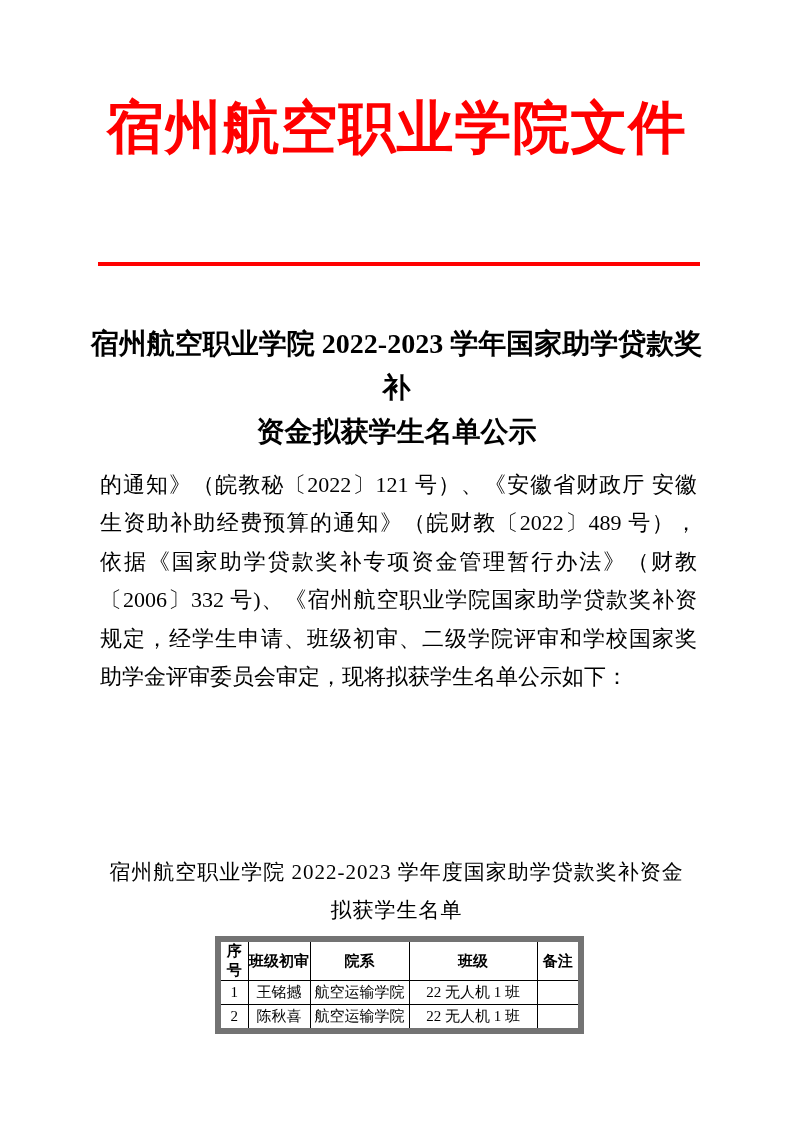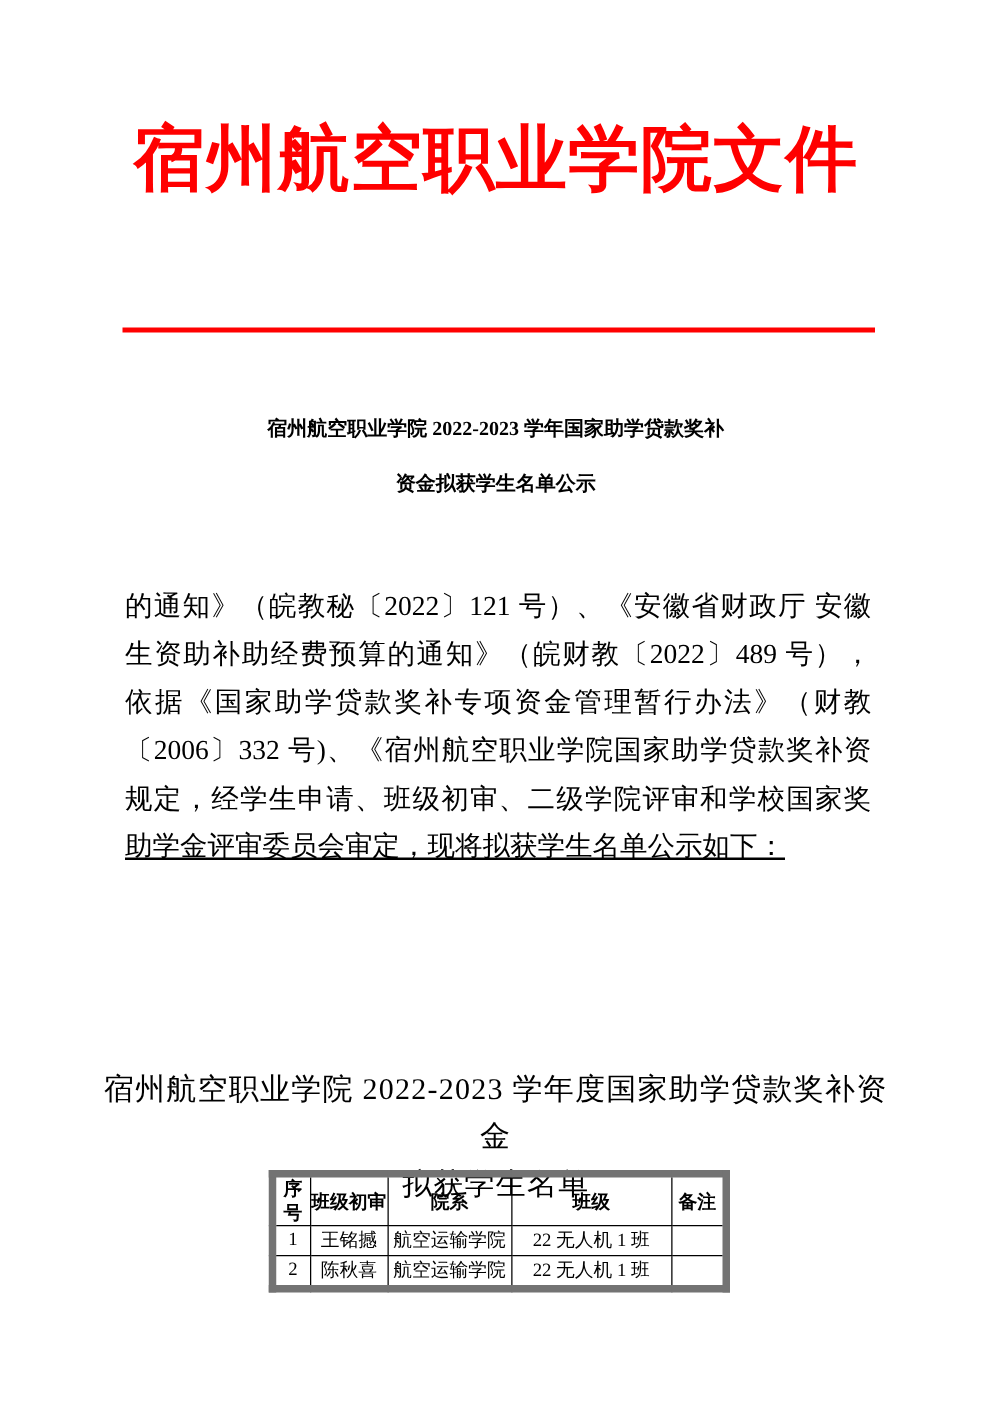--- a/index.html
+++ b/index.html
@@ -47,21 +47,21 @@
     width: 602px;
     height: 4px;
     background: #ff0000;
   }
   .notice-title {
     position: absolute;
     top: 322px;
     left: 80px;
     width: 633px;
     text-align: center;
-    font-size: 16px;
+    font-size: 28px;
     font-weight: bold;
     line-height: 44px;
   }
   .body-block {
     position: absolute;
     top: 466px;
     left: 100px;
     width: 597px;
     font-size: 22px;
   }
@@ -70,29 +70,28 @@
     line-height: 38.4px;
     text-align: justify;
     text-align-last: justify;
     overflow: hidden;
   }
   .body-line.first {
     text-indent: 44px;
   }
   .body-line.last {
     text-align-last: left;
-    text-decoration: underline;
   }
   .section-title {
     position: absolute;
     top: 853px;
     left: 80px;
     width: 633px;
     text-align: center;
-    font-size: 24px;
+    font-size: 21px;
     line-height: 38px;
     letter-spacing: 1px;
   }
   table.roster {
     position: absolute;
     top: 936px;
     left: 215px;
     width: 363px;
     border-collapse: collapse;
     table-layout: fixed;

